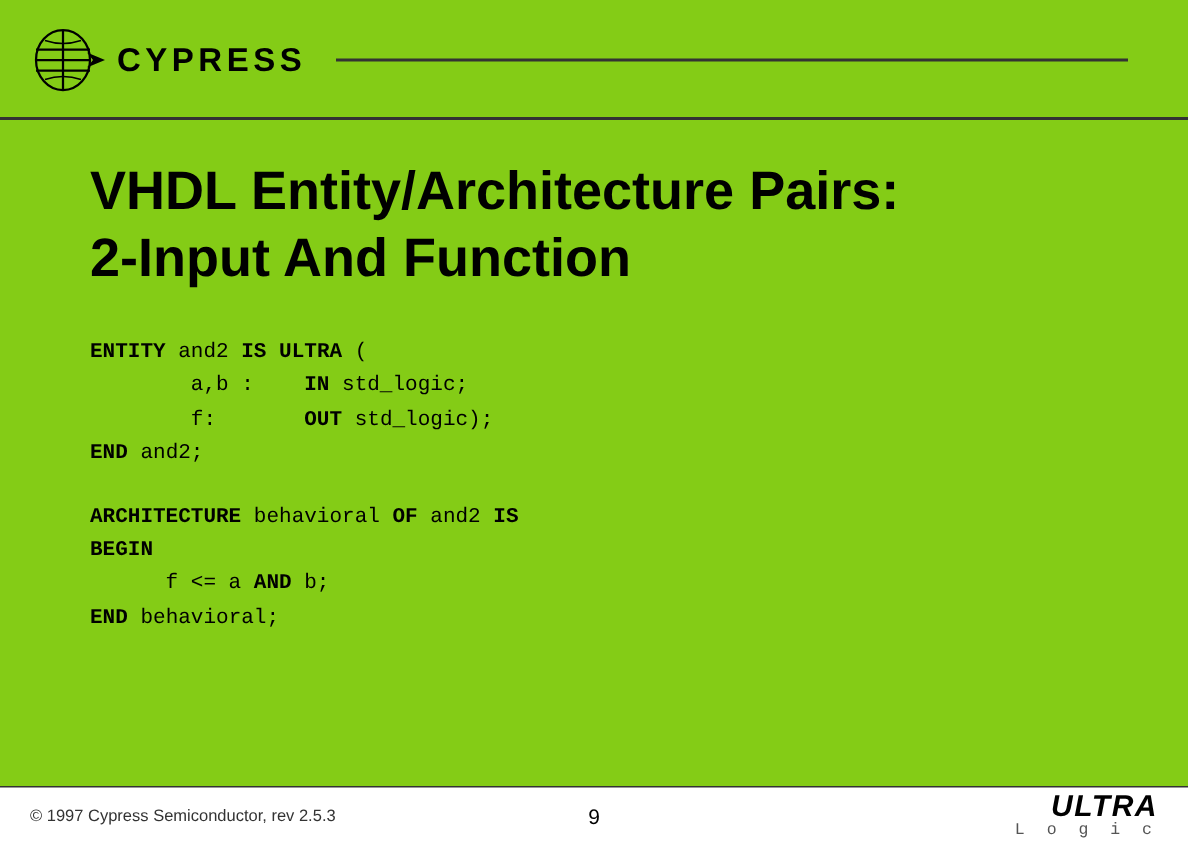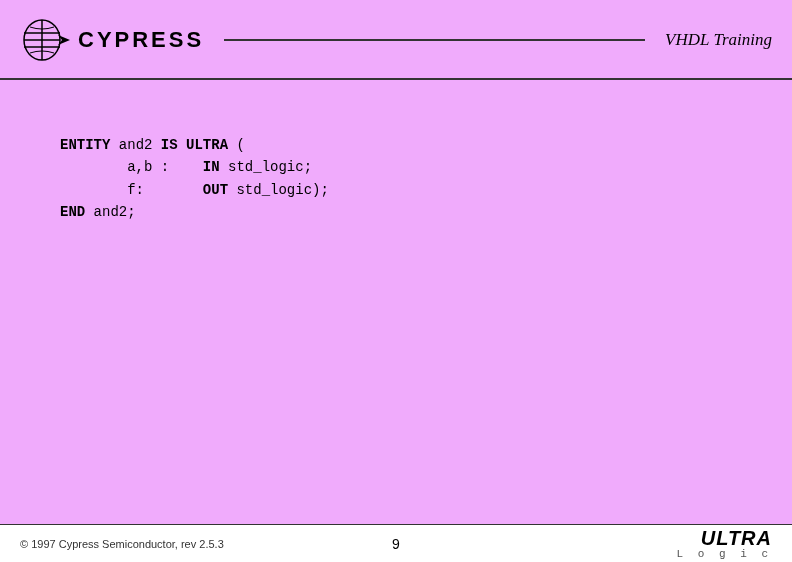--- a/index.html
+++ b/index.html
@@ -9,21 +9,21 @@
       height: 562px;
       background: #ffffff;
       font-family: Arial, sans-serif;
       overflow: hidden;
       position: relative;
     }
 
     .slide {
       width: 792px;
       height: 562px;
-      background: #f0abfc;
+      background: #84cc16;
       position: relative;
       padding: 0;
     }
 
     
     .header {
       display: flex;
       align-items: center;
       justify-content: space-between;
       padding: 8px 20px 6px 20px;
@@ -163,33 +163,38 @@
         <line x1="22" y1="7" x2="22" y2="47" stroke="#000" stroke-width="1.5"></line>
 
         <path d="M10,14 Q22,18 34,14" fill="none" stroke="#000" stroke-width="1"></path>
         <path d="M10,40 Q22,36 34,40" fill="none" stroke="#000" stroke-width="1"></path>
 
         <polygon points="38,22 50,27 38,32 42,27" fill="#000"></polygon>
       </svg>
       <span class="cypress-text">CYPRESS</span>
     </div>
     <div class="header-divider"></div>
-    <div class="header-title">VHDL Training</div>
   </div>
 
   <div class="main-content">
 
     <div class="slide-title">
+      <div>VHDL Entity/Architecture Pairs:</div>
+      <div>2-Input And Function</div>
     </div>
 
     <div class="code-block"><span class="code-bold">ENTITY</span> and2 <span class="code-bold">IS ULTRA</span> (
         a,b :    <span class="code-bold">IN</span> std_logic;
         f:       <span class="code-bold">OUT</span> std_logic);
 <span class="code-bold">END</span> and2;</div>
 
+    <div class="code-block"><span class="code-bold">ARCHITECTURE</span> behavioral <span class="code-bold">OF</span> and2 <span class="code-bold">IS</span>
+<span class="code-bold">BEGIN</span>
+      f &lt;= a <span class="code-bold">AND</span> b;
+<span class="code-bold">END</span> behavioral;</div>
 
   </div>
 
   <div class="footer">
     <span class="footer-copyright">© 1997 Cypress Semiconductor, rev 2.5.3</span>
     <span class="footer-page">9</span>
     <div class="ultra-logic-logo">
       <span class="ultra-text">ULTRA</span>
       <span class="logic-text">L o g i c</span>
     </div>

